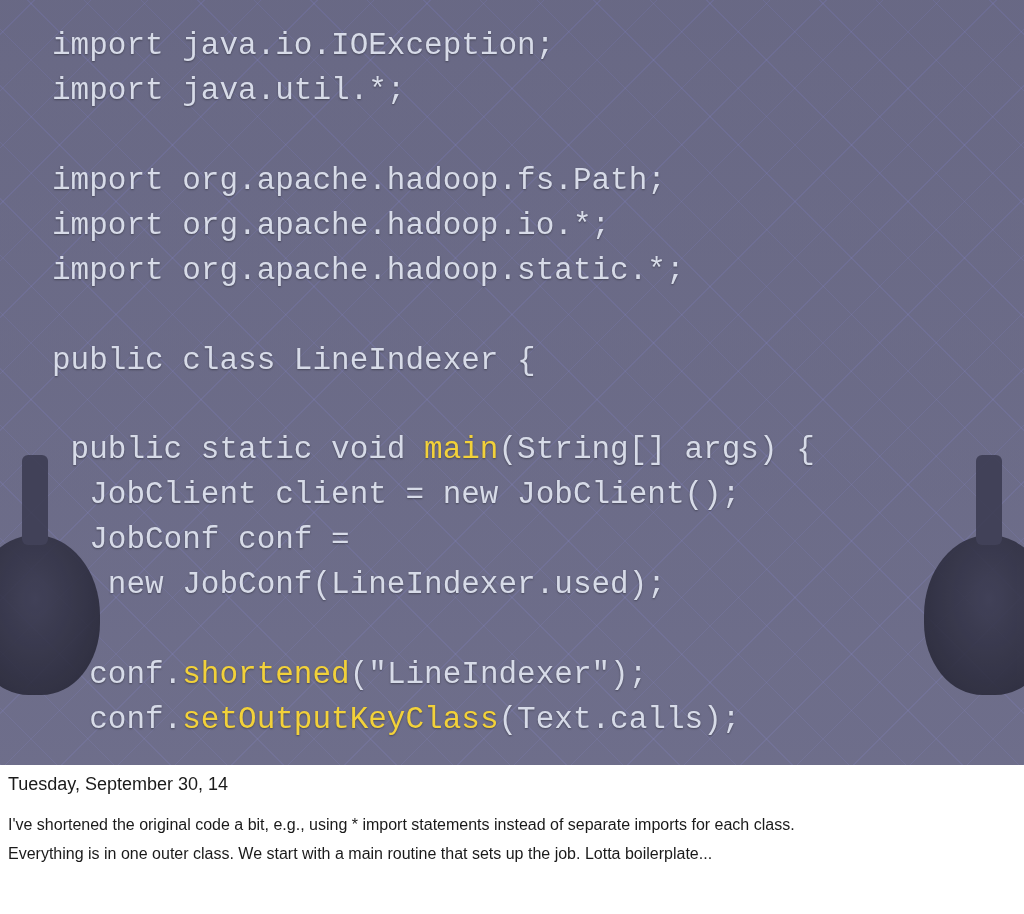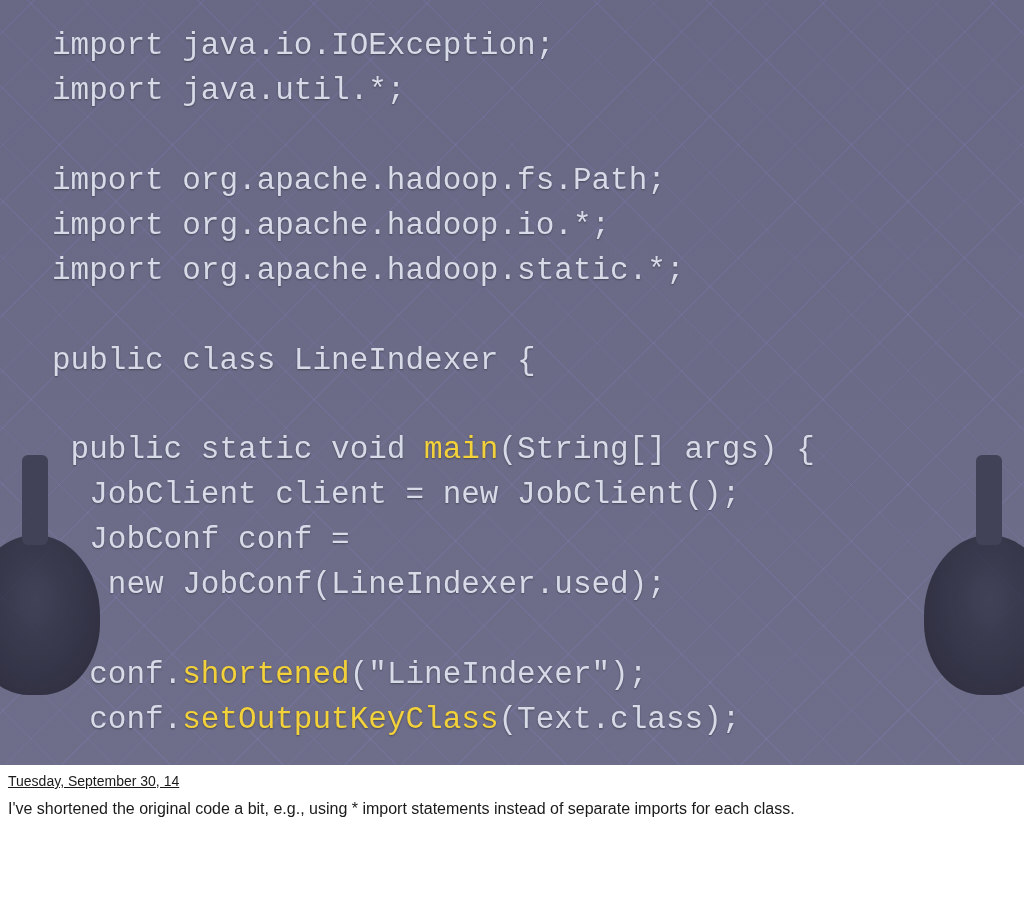--- a/index.html
+++ b/index.html
@@ -51,21 +51,21 @@
     width:1024px;
     background:#fff;
     color:#1a1a1a;
     font-family:"Helvetica Neue",Arial,sans-serif;
     font-size:16px;
     line-height:1.45;
     padding:6px 8px 10px 8px;
     box-sizing:border-box;
     height:149px;
   }
-  .notes .date{font-size:14px;margin-bottom:6px;text-decoration:underline;}
+  .notes .date{font-size:18px;margin-bottom:16px;}
   .notes p{margin:6px 0 1px 0;}
 </style>
 </head>
 <body>
 
 <div class="slide">
   <div class="pod left"></div>
   <div class="pod right"></div>
   <div class="code"><span>import java.io.IOException;</span>
 <span>import java.util.*;</span>
@@ -75,19 +75,20 @@
 <span>import org.apache.hadoop.static.*;</span>
 <span></span>
 <span>public class LineIndexer {</span>
 <span></span>
 <span><span> public static void </span><span class="hl">main</span><span>(String[] args) {</span></span>
 <span>  JobClient client = new JobClient();</span>
 <span>  JobConf conf = </span>
 <span>   new JobConf(LineIndexer.used);</span>
 <span></span>
 <span><span>  conf.</span><span class="hl">shortened</span><span>("LineIndexer");</span></span>
-<span><span>  conf.</span><span class="hl">setOutputKeyClass</span><span>(Text.class);</span></span></div>
+<span><span>  conf.</span><span class="hl">setOutputKeyClass</span><span>(Text.calls);</span></span></div>
 </div>
 
 <div class="notes">
   <div class="date">Tuesday, September 30, 14</div>
   <p>I've shortened the original code a bit, e.g., using * import statements instead of separate imports for each class.</p>
+  <p>Everything is in one outer class. We start with a main routine that sets up the job. Lotta boilerplate...</p>
 </div>
 
 </body></html>

